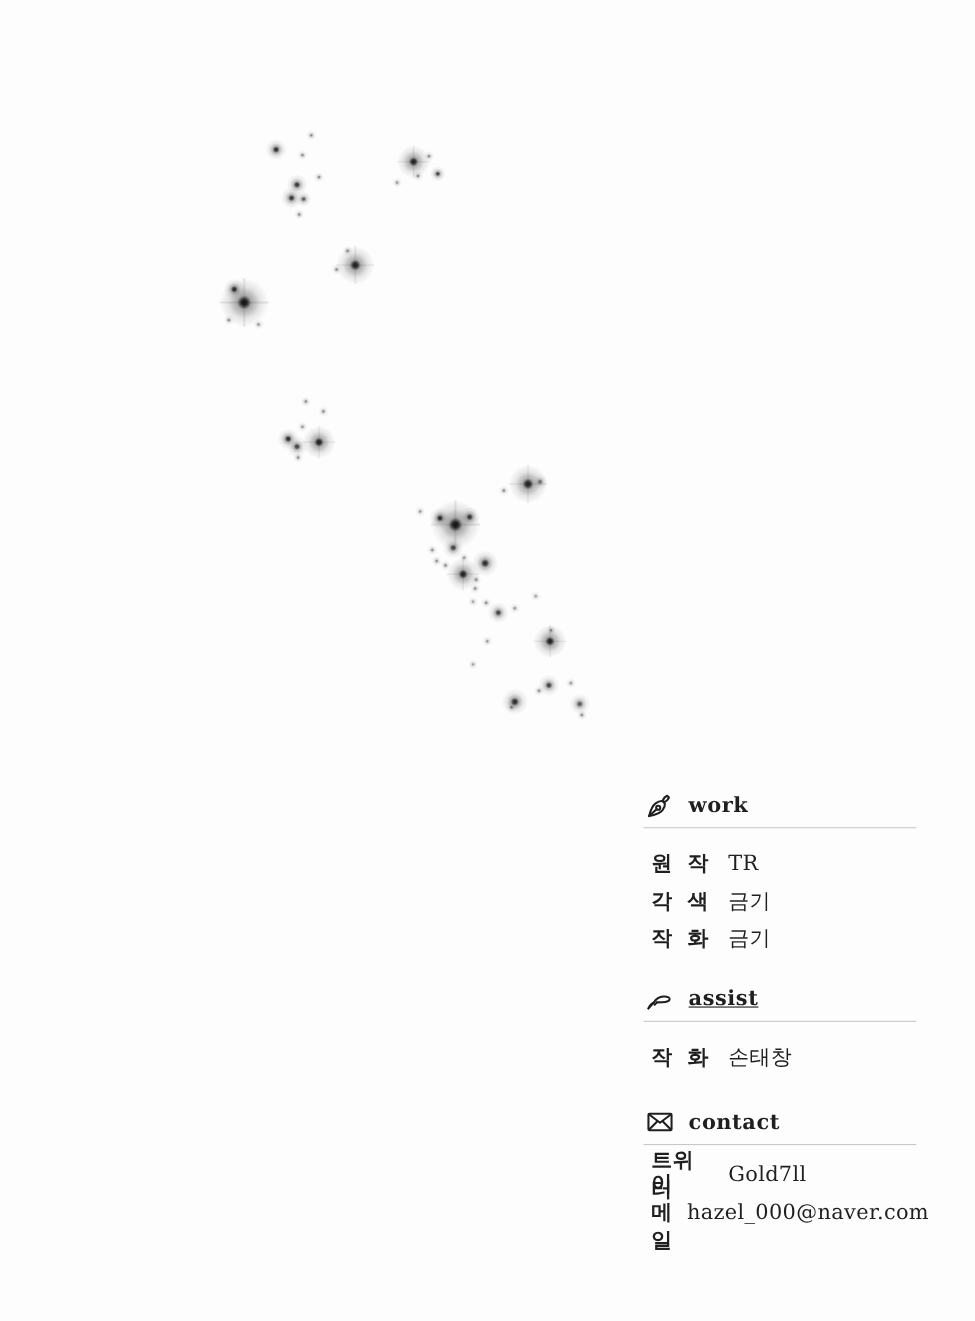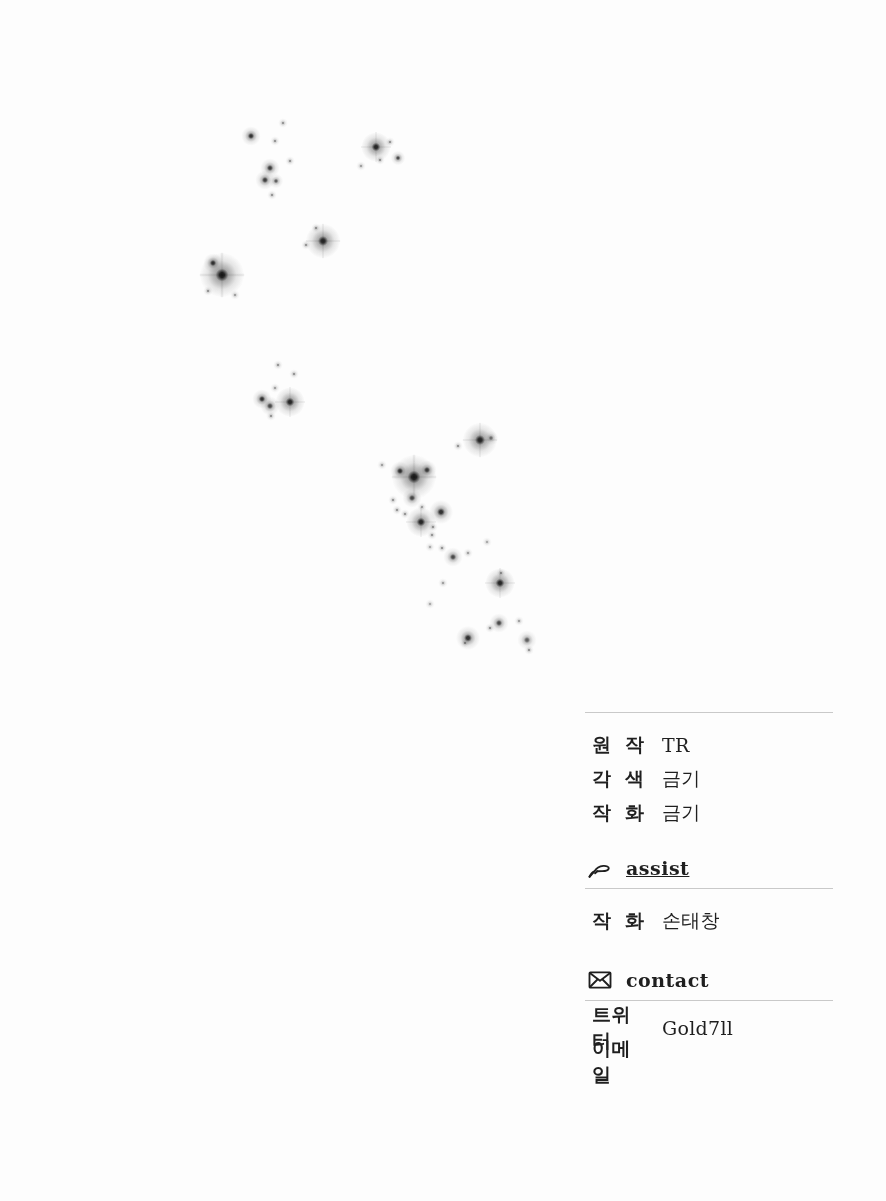--- a/index.html
+++ b/index.html
@@ -107,20 +107,31 @@
     <div class="star" style="left: 490px; top: 628px; width: 10px; height: 10px; opacity: 0.5;"></div>
     <div class="star" style="left: 519px; top: 621px; width: 10px; height: 10px; opacity: 0.45;"></div>
     <div class="star" style="left: 468px; top: 638px; width: 25px; height: 25px; opacity: 0.9;"></div>
     <div class="star" style="left: 465px; top: 643px; width: 10px; height: 10px; opacity: 0.5;"></div>
     <div class="star" style="left: 527px; top: 640px; width: 20px; height: 20px; opacity: 0.7;"></div>
     <div class="star" style="left: 529px; top: 650px; width: 10px; height: 10px; opacity: 0.5;"></div>
   </div>
 
 <div class="credits">
 
+  <div class="section-header">
+    <span class="icon">
+      <svg viewBox="0 0 24 24">
+        <path d="M3.5 20.5 C4.8 15.2 5.9 12.6 8.6 10.6 C10.2 9.4 12.4 8.6 14 8.8 L15.8 10.6 C16 12.2 15.2 14.4 14 15.9 C12 18.4 9.4 19.5 3.5 20.5 Z"></path>
+        <path d="M3.5 20.5 L9.3 15.2"></path>
+        <circle cx="10.6" cy="14" r="1.6"></circle>
+        <path d="M14 8.8 C14.6 6.8 16 5.2 17.6 4.6 L19 6 C18.4 7.6 16.8 9 14.9 9.7"></path>
+      </svg>
+    </span>
+    <span class="section-title">work</span>
+  </div>
   <hr class="divider">
   <div class="rows">
     <div class="row">
       <span class="row-label">
           <span>원</span>
           <span>작</span>
         </span>
       <span class="row-value">TR</span>
     </div>
     <div class="row">
@@ -171,16 +182,17 @@
     <span class="section-title">contact</span>
   </div>
   <hr class="divider">
   <div class="rows rows-contact">
     <div class="row">
       <span class="row-label-wide">트위터</span>
       <span class="row-value">Gold7ll</span>
     </div>
     <div class="row">
       <span class="row-label-wide">이메일</span>
+      <span class="row-value">hazel_000@naver.com</span>
     </div>
   </div>
 
 </div>
 
 </body></html>

